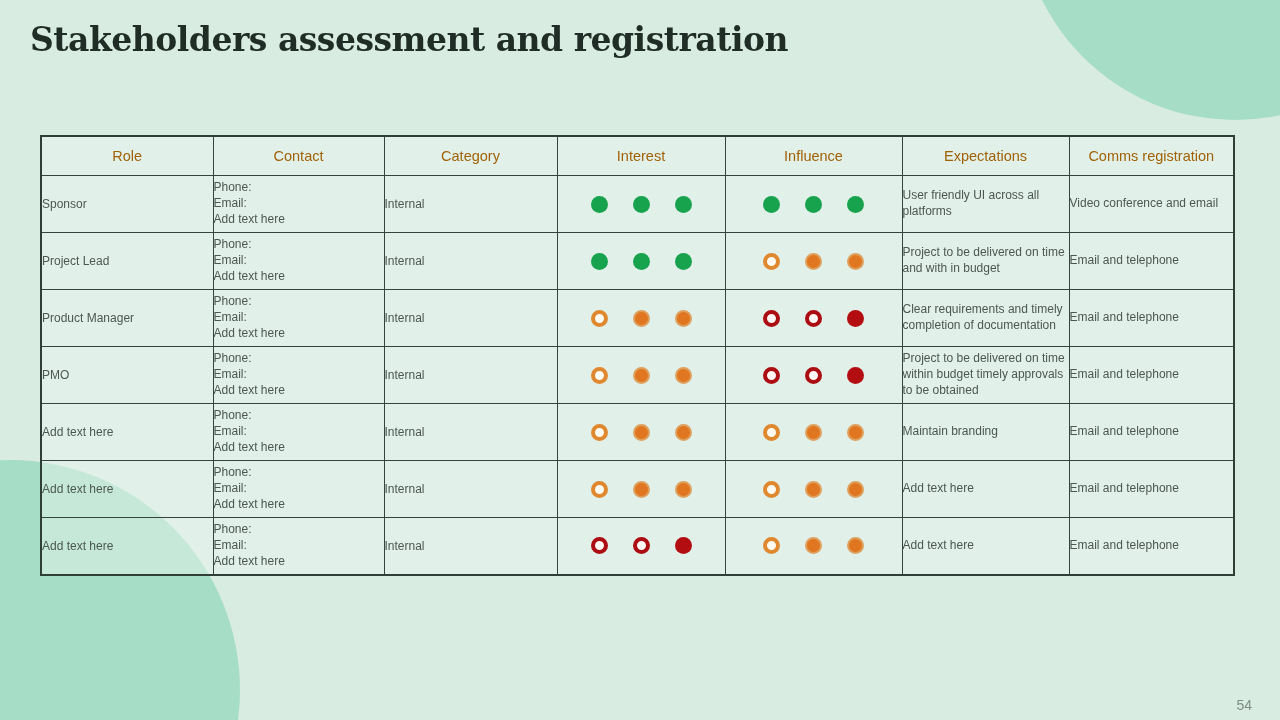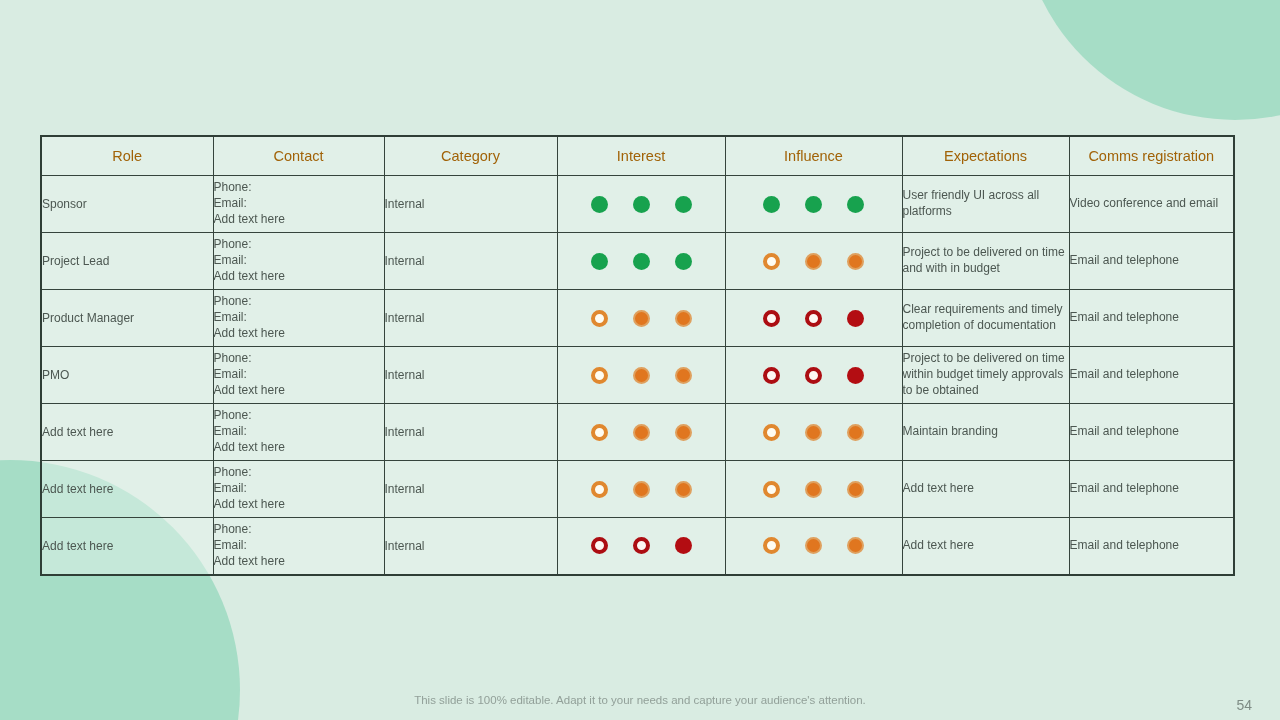--- a/index.html
+++ b/index.html
@@ -51,20 +51,21 @@
   }
   .page-number{position:absolute;right:28px;top:697px;font-size:14px;color:#7E8C85;}
 </style>
 </head>
 <body>
 
 <div class="slide">
   <div class="deco-circle top-right"></div>
   <div class="deco-circle bottom-left"></div>
 
+  <div class="page-title">Stakeholders assessment and registration</div>
 
   <table class="stk">
     <colgroup>
       <col style="width:172px">
         <col style="width:171px">
         <col style="width:173px">
       <col style="width:168px">
         <col style="width:177px">
         <col style="width:167px">
         <col style="width:165px">
@@ -257,15 +258,14 @@
         <span class="dot" data-variant="orange-filled"></span>
         <span class="dot" data-variant="orange-filled"></span>
       </div>
           </td>
       <td class="cell-left">Add text here</td>
       <td class="cell-left">Email and telephone</td>
     </tr>
   </tbody>
     </table>
 
-  <div class="footer-note">This slide is 100% editable. Adapt it to your needs and capture your audience's attention.</div>
   <div class="page-number">54</div>
 </div>
 
 </body></html>

